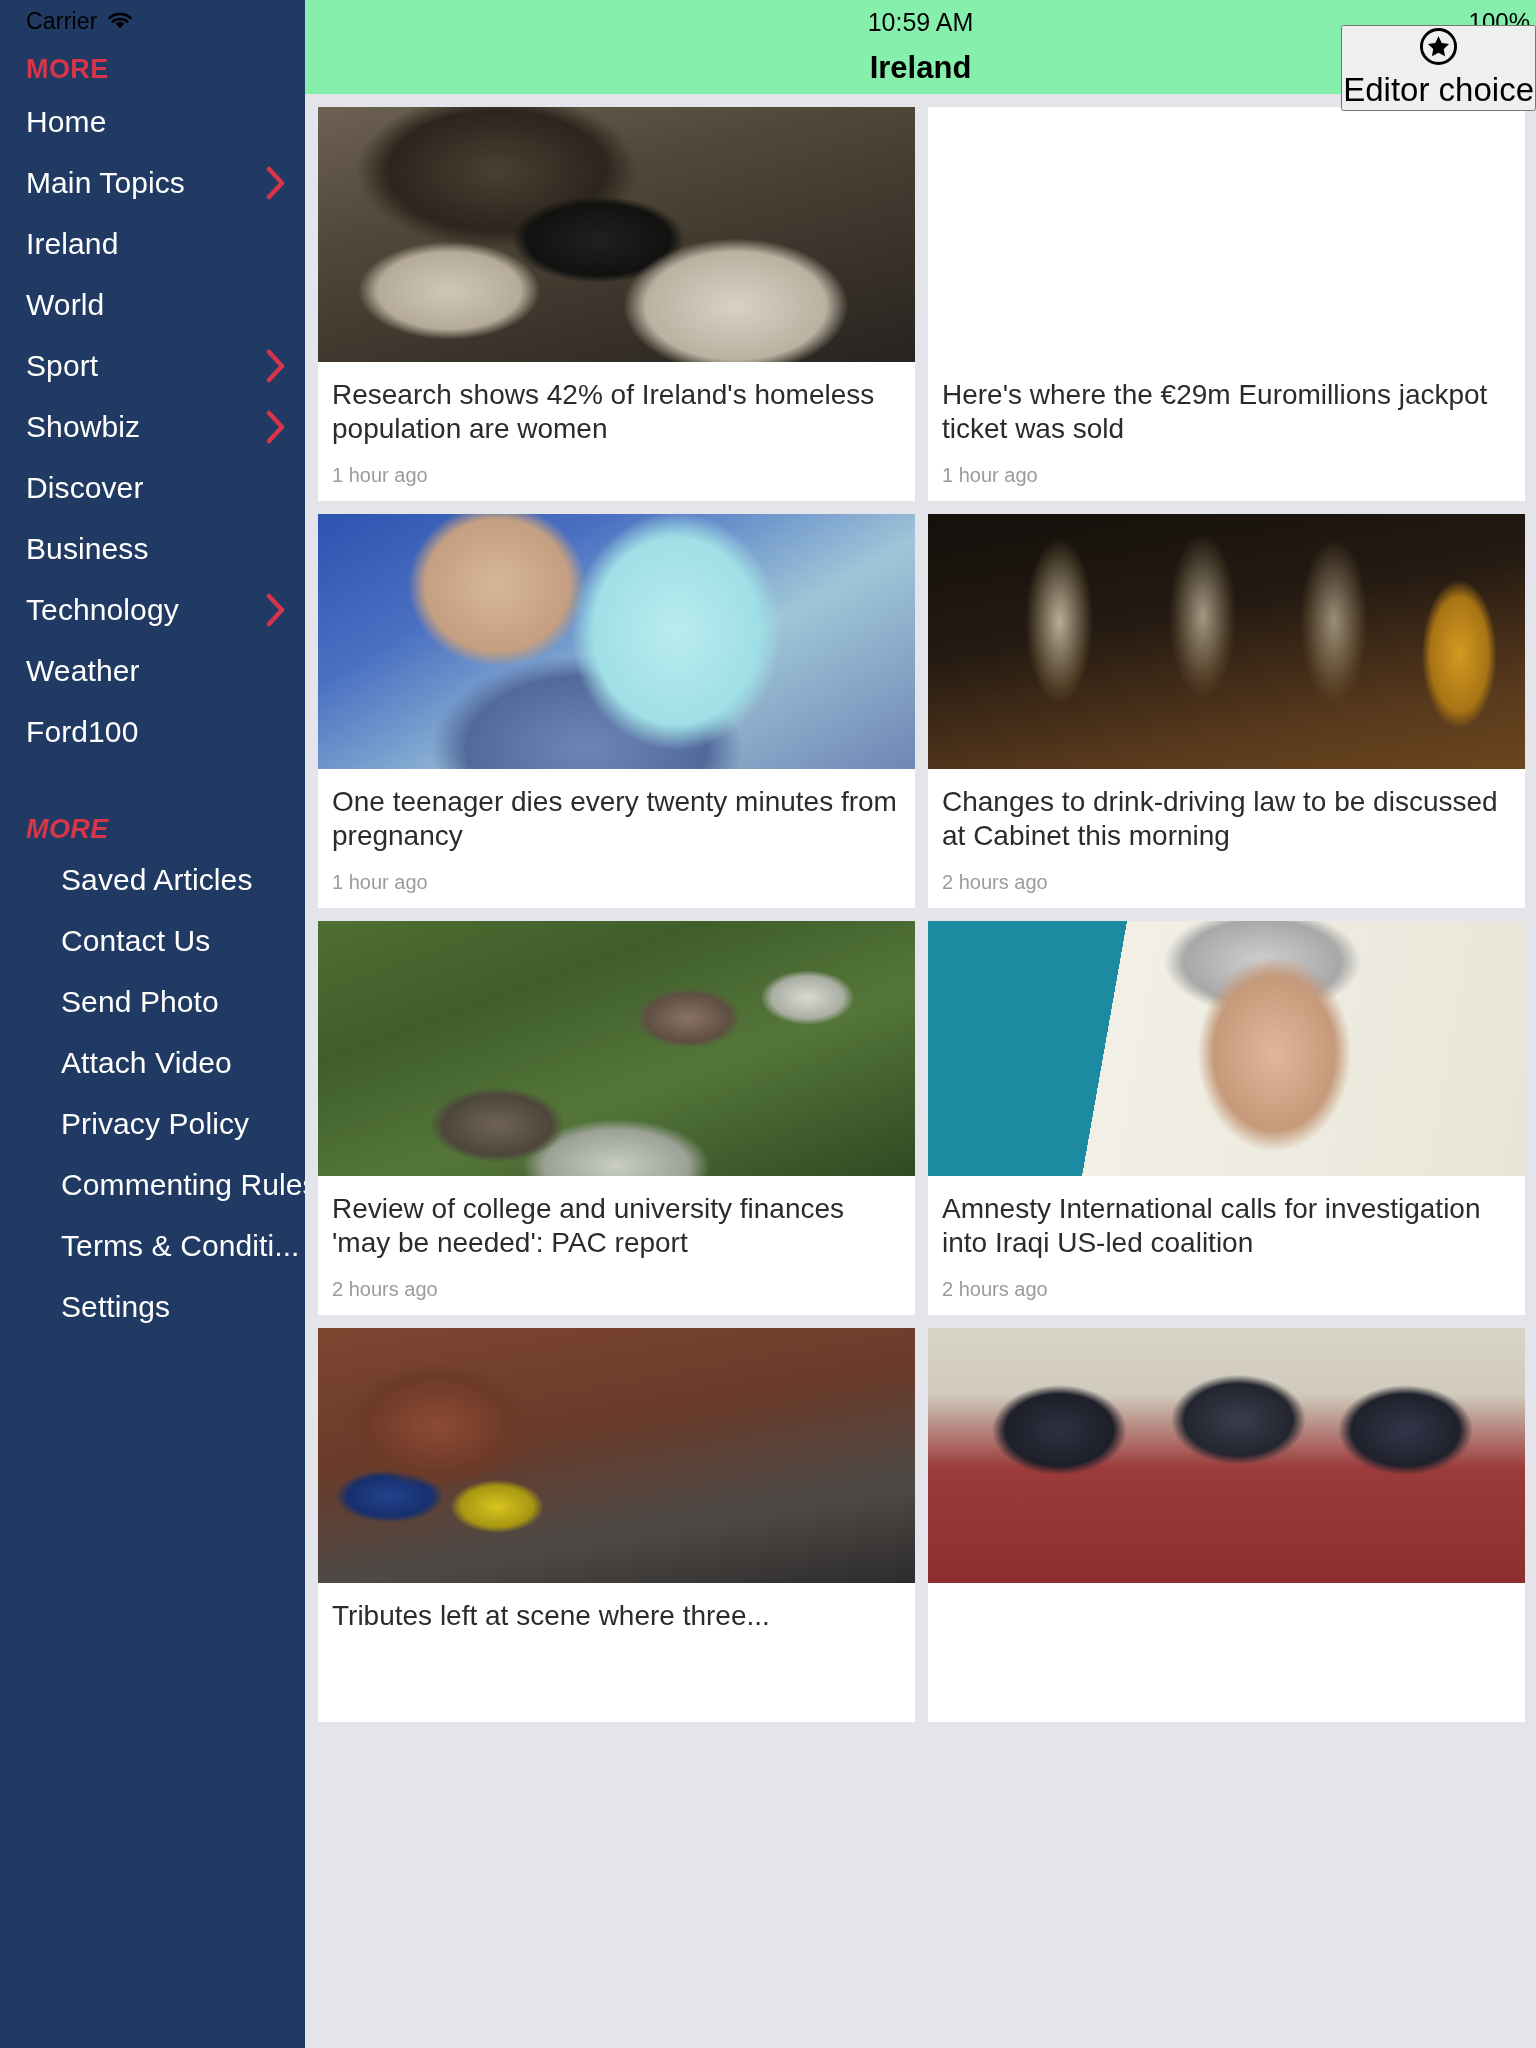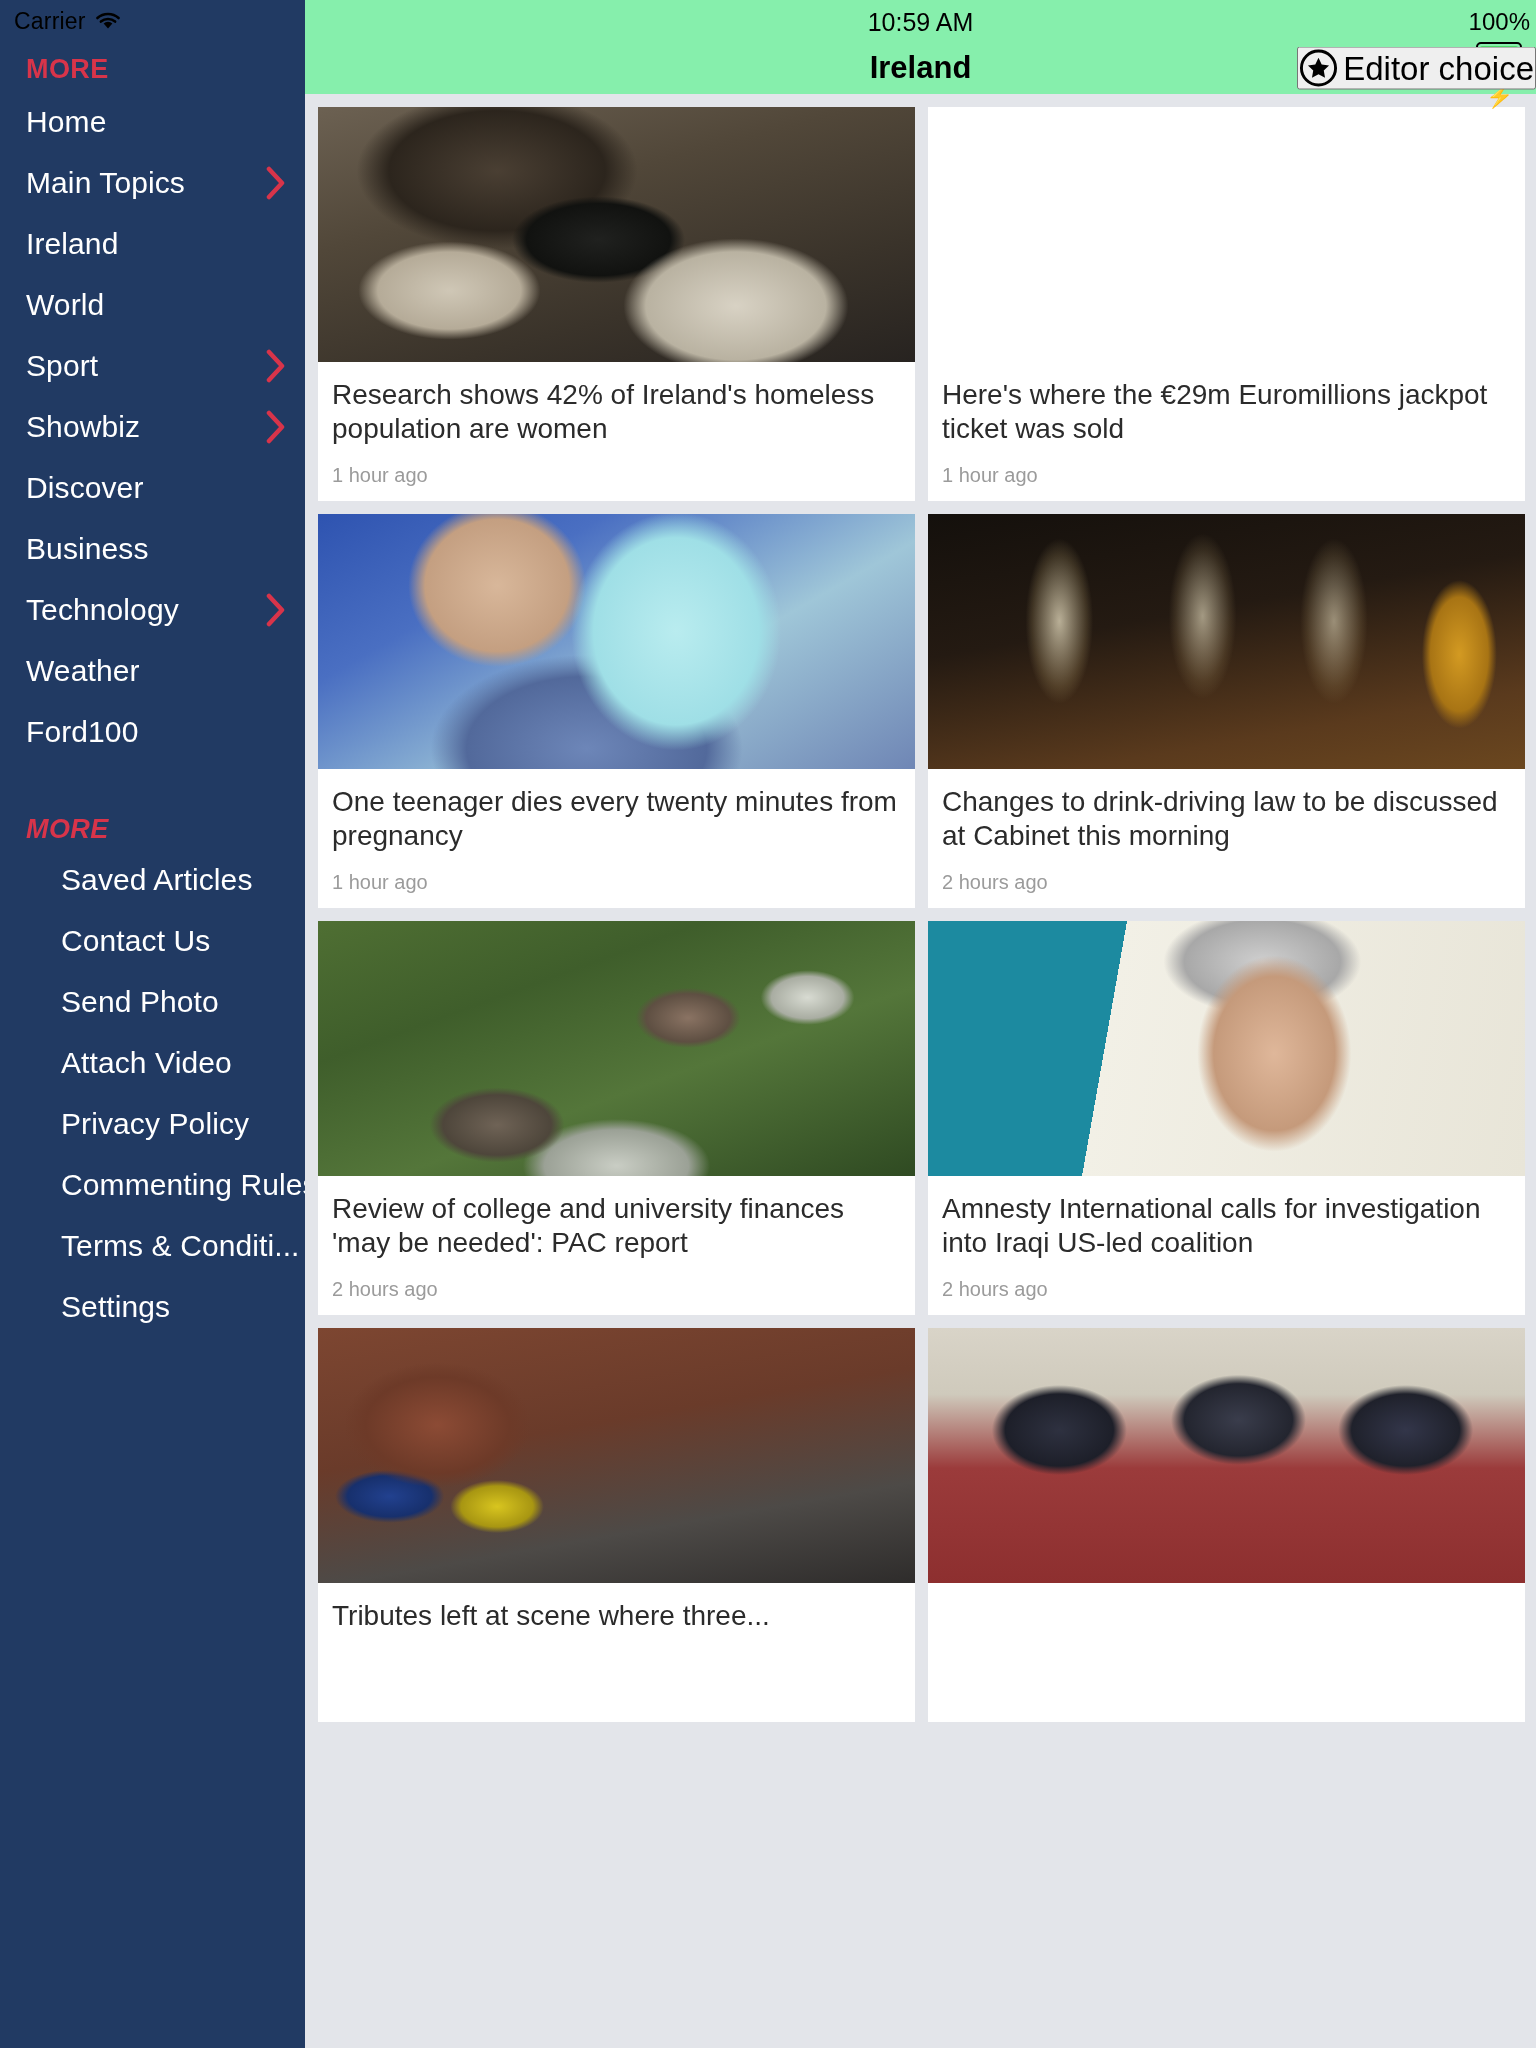--- a/index.html
+++ b/index.html
@@ -18,21 +18,21 @@
     flex:0 0 305px;
     position:relative;
     overflow:hidden;
   }
   .sb-status {
     height:42px;
     display:flex; align-items:center;
     padding-left:14px;
     gap:8px;
   }
-  .sb-carrier { color:#000; font-size:23px; letter-spacing:0.2px; }
+  .sb-carrier { color:#000; font-size:23px; letter-spacing:0.2px;margin-left:12px; }
   .wifi-ico { display:block; }
 
   .sb-section {
     color:#d8344a;
     font-weight:bold;
     font-size:27px;
     letter-spacing:0.4px;
     padding-left:26px;
   }
   #news-label { margin-top:12px; }
@@ -107,20 +107,21 @@
   #nav-title {
     position:absolute; left:50%; top:50%;
     transform:translate(-50%,-50%);
     font-size:31px; font-weight:bold; color:#000;
   }
   #editor-choice {
     position:absolute; right:0px; top:50%;
     transform:translateY(-50%);
     display:flex; align-items:center; gap:5px;
     cursor:pointer;
+    flex-direction:column;
   }
   .star-circle {
     width:39px; height:39px; flex:0 0 39px;
   }
   #editor-choice .ec-label { font-size:33px; color:#000; }
 
   
   #grid {
     padding:13px 0 0 13px;
     display:flex; flex-wrap:wrap;

